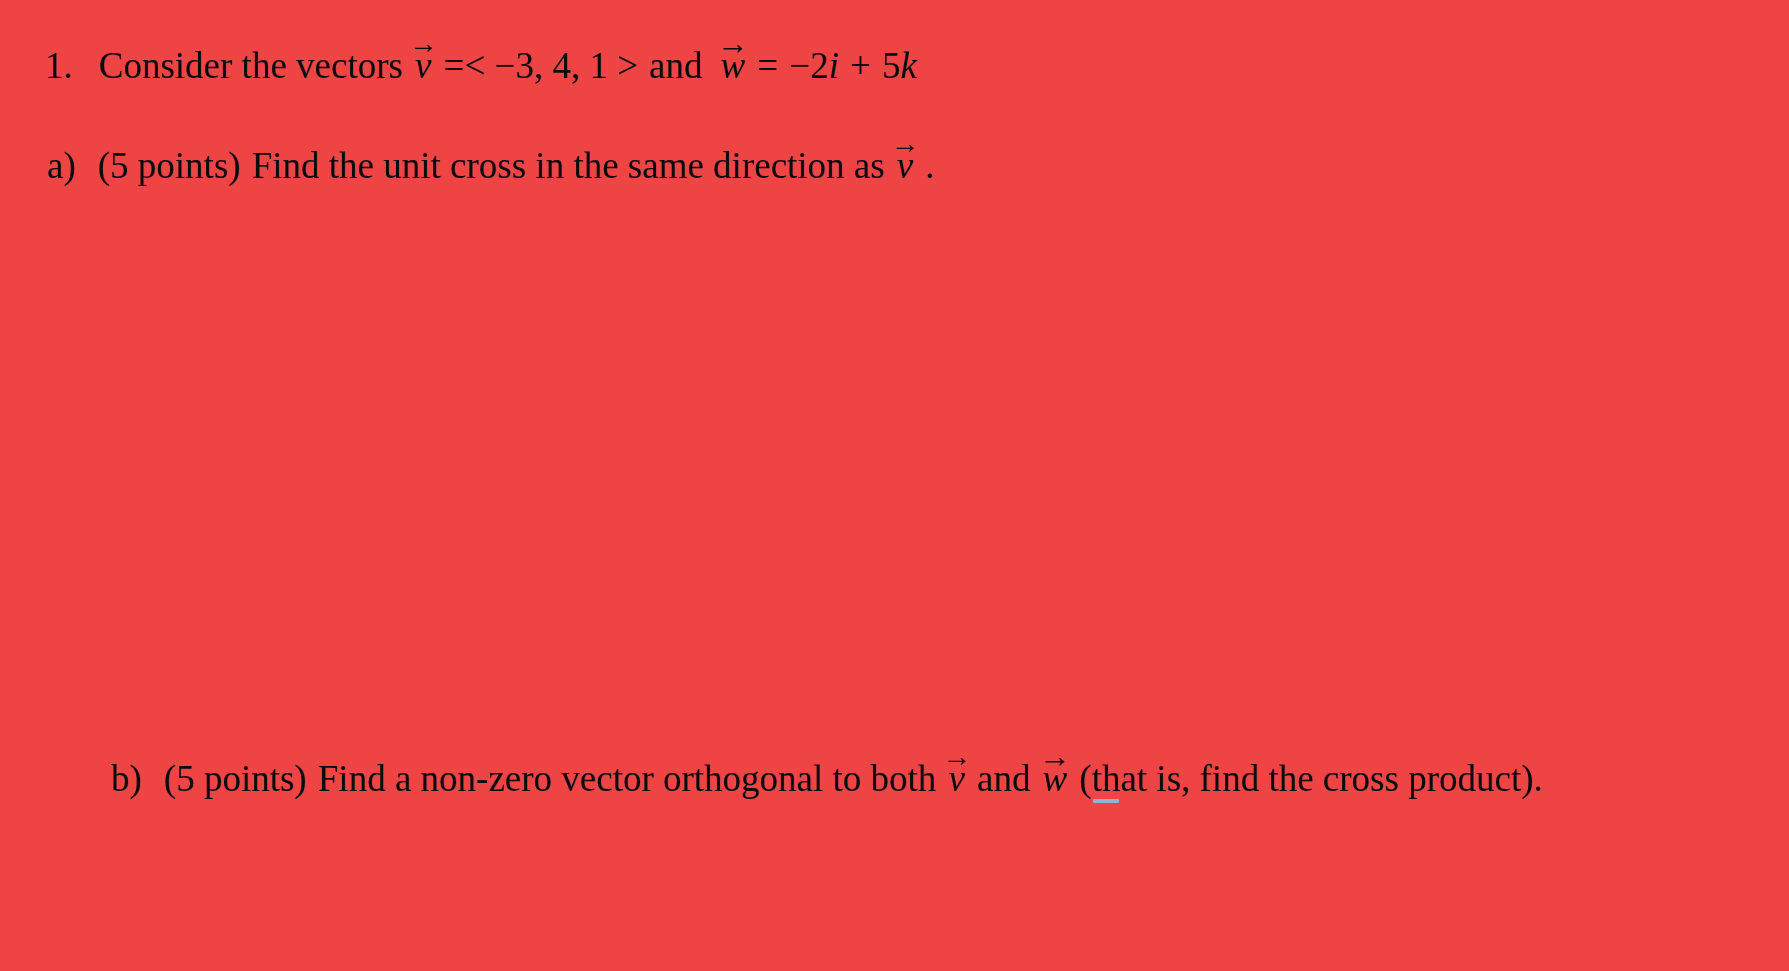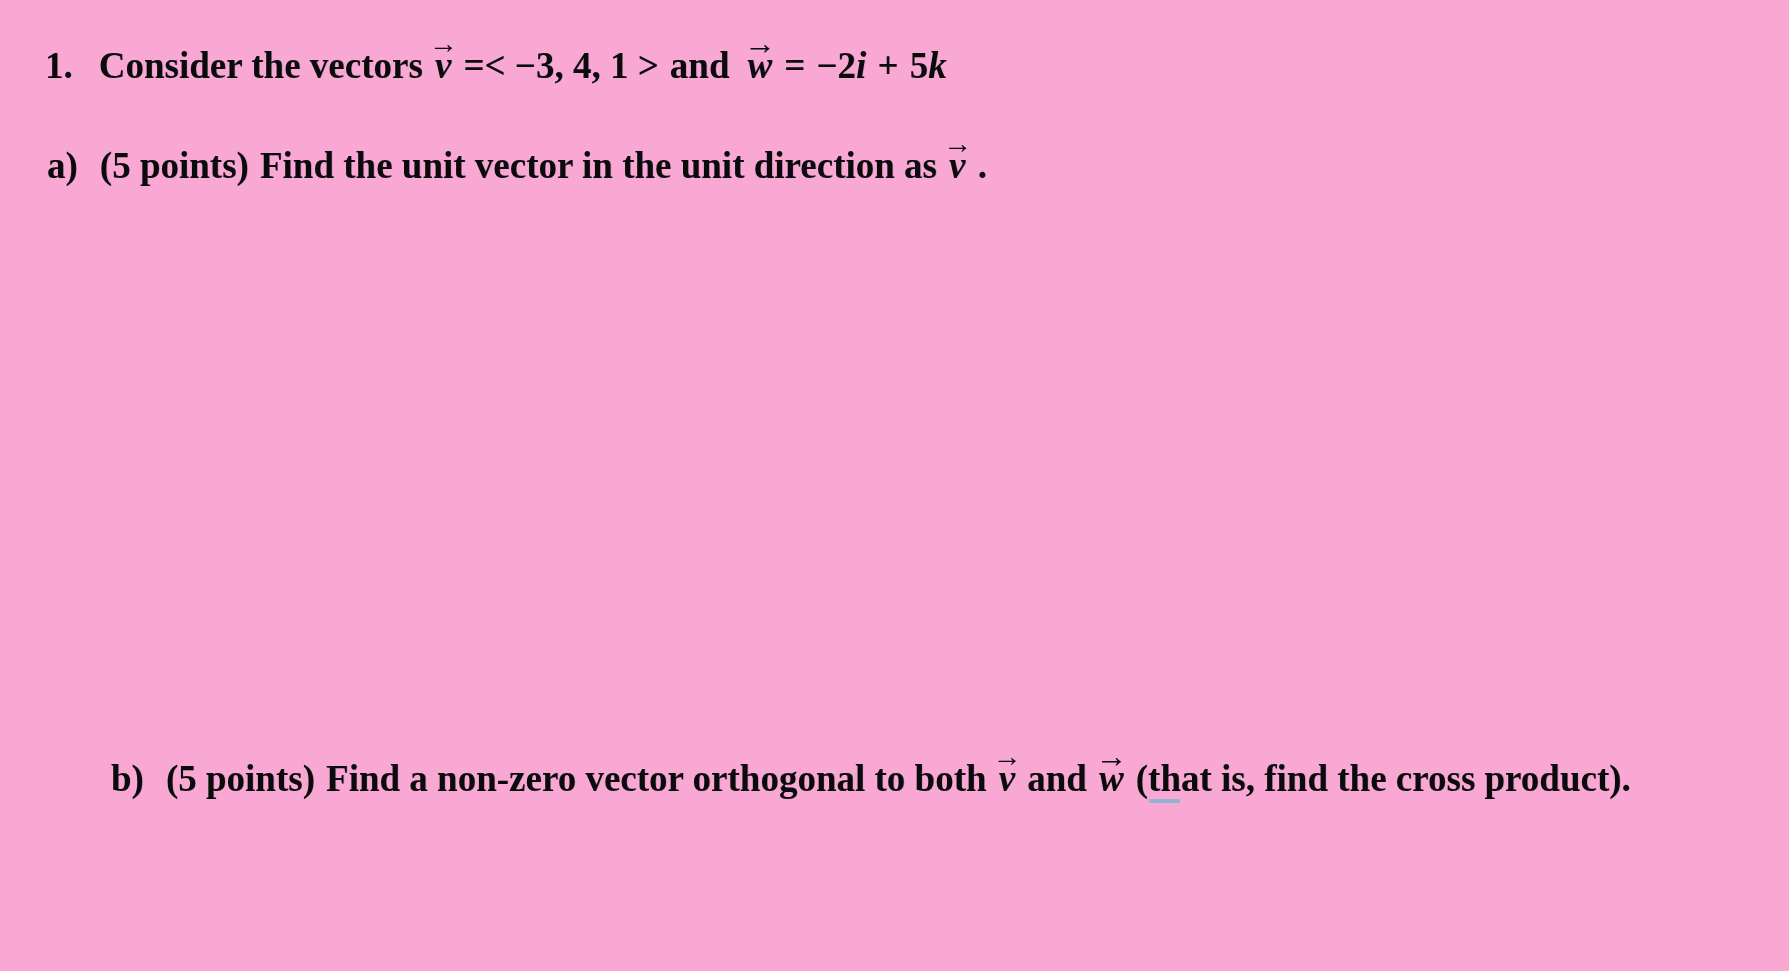--- a/index.html
+++ b/index.html
@@ -10,23 +10,22 @@
   }
   body {
     font-family: "Liberation Serif", "DejaVu Serif", serif;
     color: #000000;
   }
 
   #page {
     position: relative;
     width: 1789px;
     height: 971px;
-    background: #f9a8d4;
+    background: #ef4444;
     overflow: hidden;
-    font-weight: bold;
   }
 
   
   .line {
     position: absolute;
     white-space: nowrap;
     font-size: 37px;
     line-height: 1.0;
     color: #0b0b0b;
     
@@ -101,21 +100,21 @@
 </head>
 <body>
 
 <div id="page">
 
   <div class="line" style="left:45px; top:47px;">
     <span class="marker">1.</span><span class="marker-gap-1"></span><span>Consider the vectors</span><span class="sp"></span><span class="vec"><span class="arr">→</span><span>v</span></span><span class="sp"></span><span class="mathup">=&lt; −3, 4, 1 &gt;</span><span class="sp"></span><span>and</span><span class="sp-wide"></span><span class="vec wide"><span class="arr">→</span><span>w</span></span><span class="sp"></span><span class="mathup">=</span><span class="sp"></span><span class="mathup">−2</span><span class="math">i</span><span class="sp"></span><span class="mathup">+</span><span class="sp"></span><span class="mathup">5</span><span class="math">k</span>
   </div>
 
   <div class="line" style="left:47px; top:147px;">
-    <span class="marker">a)</span><span class="marker-gap-a"></span><span>(5 points)</span><span class="sp"></span><span>Find the unit vector in the unit direction as</span><span class="sp"></span><span class="vec"><span class="arr">→</span><span>v</span></span><span class="sp"></span><span>.</span>
+    <span class="marker">a)</span><span class="marker-gap-a"></span><span>(5 points)</span><span class="sp"></span><span>Find the unit cross in the same direction as</span><span class="sp"></span><span class="vec"><span class="arr">→</span><span>v</span></span><span class="sp"></span><span>.</span>
   </div>
 
   <div class="answer-space" style="left:47px; top:215px; width:1690px; height:500px;"></div>
 
   <div class="line" style="left:111px; top:760px;">
     <span class="marker">b)</span><span class="marker-gap-a"></span><span>(5 points)</span><span class="sp"></span><span>Find a non-zero vector orthogonal to both</span><span class="sp"></span><span class="vec"><span class="arr">→</span><span>v</span></span><span class="sp"></span><span>and</span><span class="sp"></span><span class="vec wide"><span class="arr">→</span><span>w</span></span><span class="sp"></span><span>(</span><span class="sc-underline"><span>th</span></span><span>at</span><span> is, find the cross product).</span>
   </div>
 
   <div class="answer-space" style="left:111px; top:812px; width:1620px; height:140px;"></div>
 

